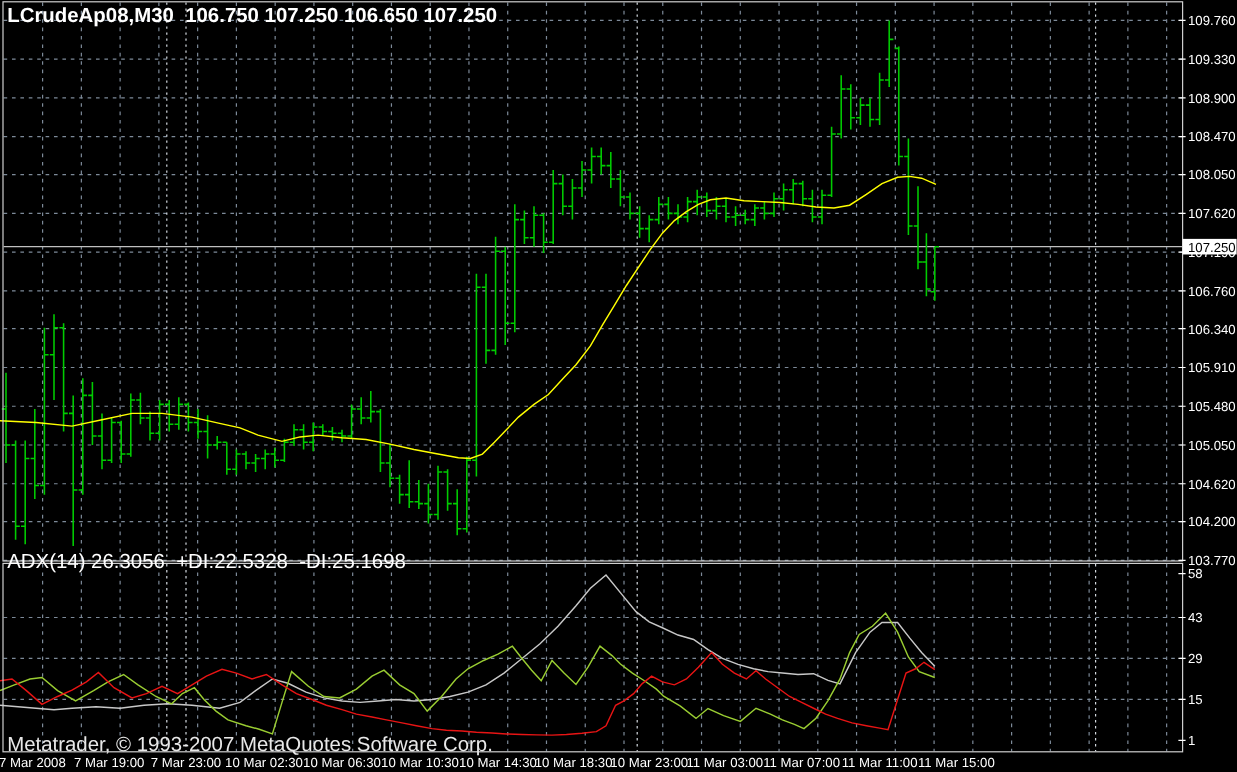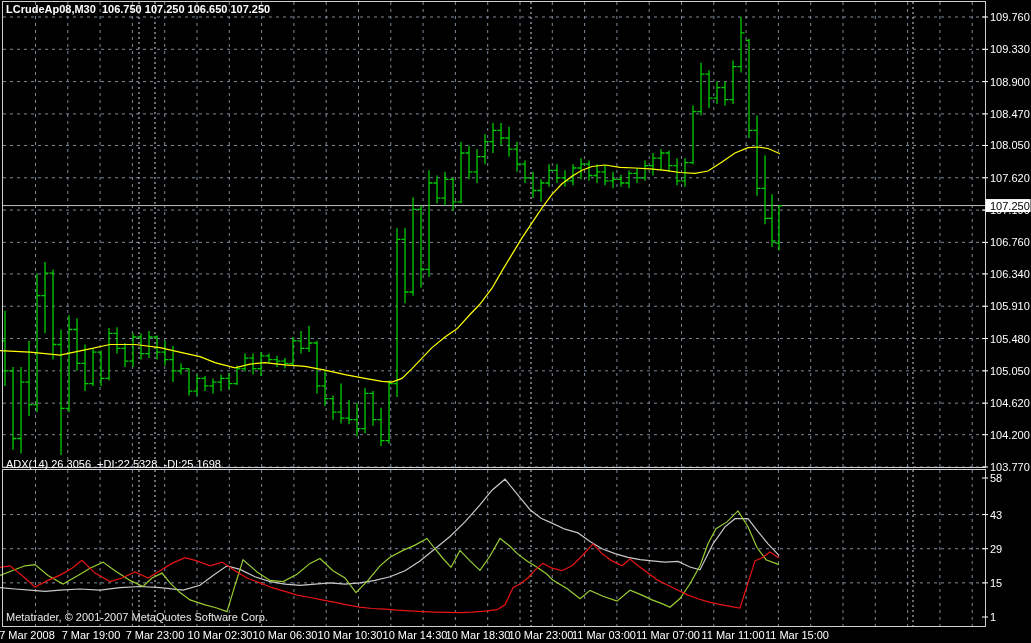--- a/index.html
+++ b/index.html
@@ -1,19 +1,19 @@
 <!DOCTYPE html>
 <html><head>
 <meta charset="utf-8">
 <style>
   html,body{margin:0;padding:0;background:#000;}
   #app{position:relative;width:1031px;height:643px;background:#000;overflow:hidden;
        font-family:Liberation Sans, sans-serif;}
   #chart-svg{position:absolute;left:0;top:0;}
-  .overlay{position:absolute;color:#fff;font-size:11px;white-space:pre;}
+  .overlay{position:absolute;color:#fff;font-size:17px;white-space:pre;}
   .title{left:6px;top:3px;font-weight:bold;}
   .adx-label{left:6px;top:458px;}
   .watermark{left:6px;top:611px;color:#e8e8e8;}
 </style>
 </head>
 <body>
 
 <div id="app">
   <svg id="chart-svg" width="1031" height="643">
       <rect x="3" y="2" width="982" height="465" fill="#000"></rect>
@@ -272,14 +272,14 @@
         <text x="478" y="639" fill="#ffffff" font-size="11" text-anchor="middle">10 Mar 18:30</text>
         <text x="541" y="639" fill="#ffffff" font-size="11" text-anchor="middle">10 Mar 23:00</text>
         <text x="604" y="639" fill="#ffffff" font-size="11" text-anchor="middle">11 Mar 03:00</text>
         <text x="668" y="639" fill="#ffffff" font-size="11" text-anchor="middle">11 Mar 07:00</text>
         <text x="733" y="639" fill="#ffffff" font-size="11" text-anchor="middle">11 Mar 11:00</text>
         <text x="797" y="639" fill="#ffffff" font-size="11" text-anchor="middle">11 Mar 15:00</text>
       </g>
     </svg>
   <div class="overlay title">LCrudeAp08,M30  106.750 107.250 106.650 107.250</div>
   <div class="overlay adx-label">ADX(14) 26.3056  +DI:22.5328  -DI:25.1698</div>
-  <div class="overlay watermark">Metatrader, © 2001-2007 MetaQuotes Software Corp.</div>
+  <div class="overlay watermark">Metatrader, © 1993-2007 MetaQuotes Software Corp.</div>
 </div>
 
 </body></html>

